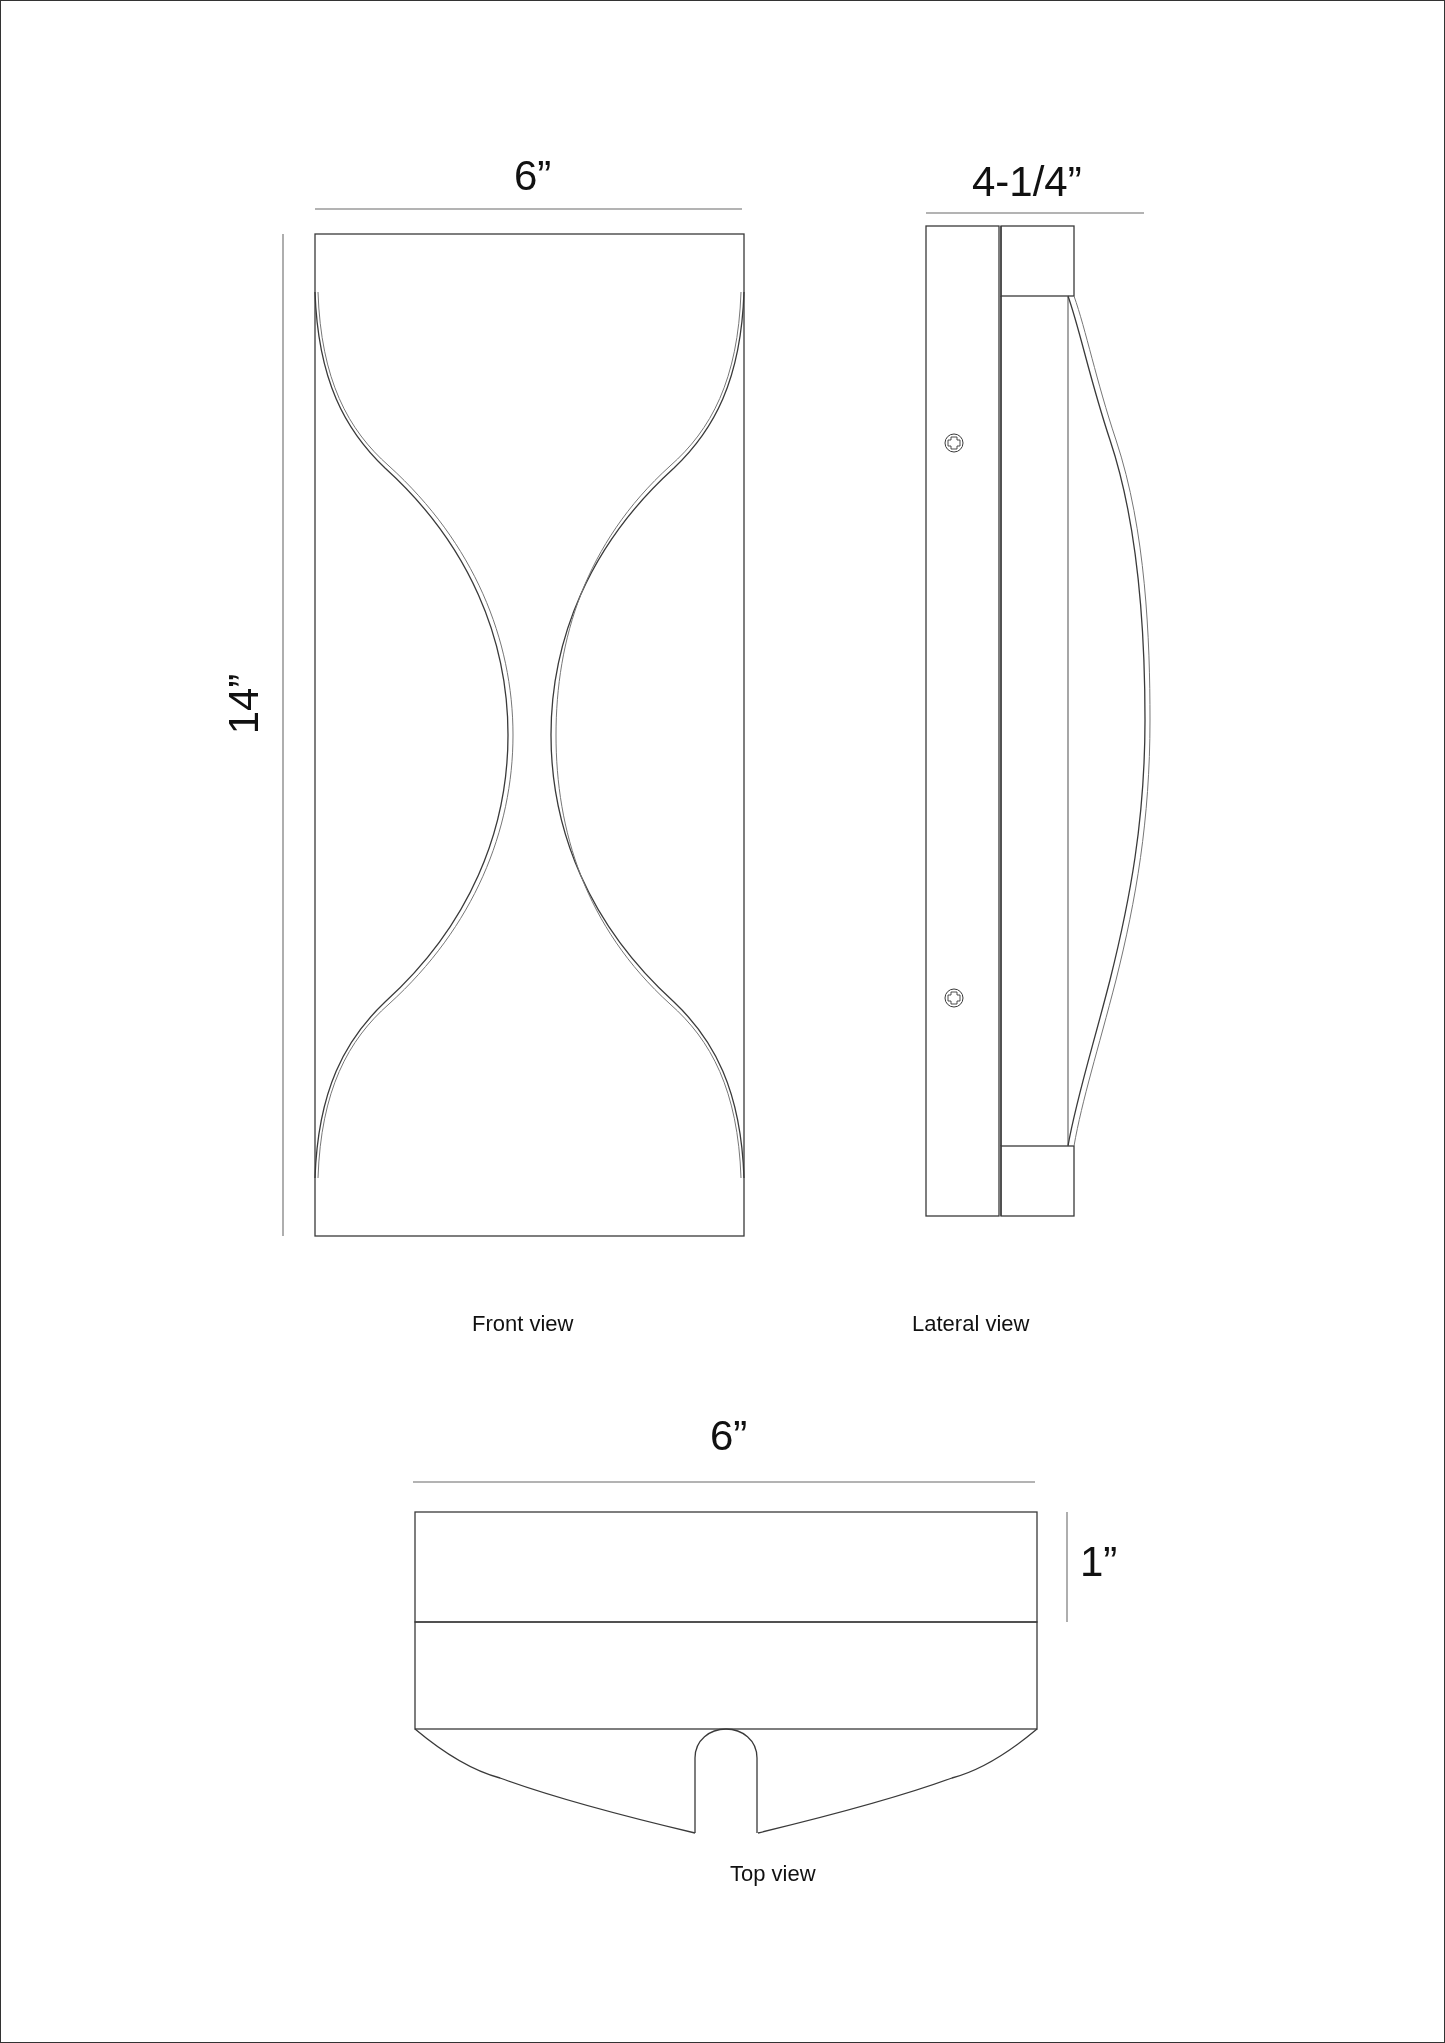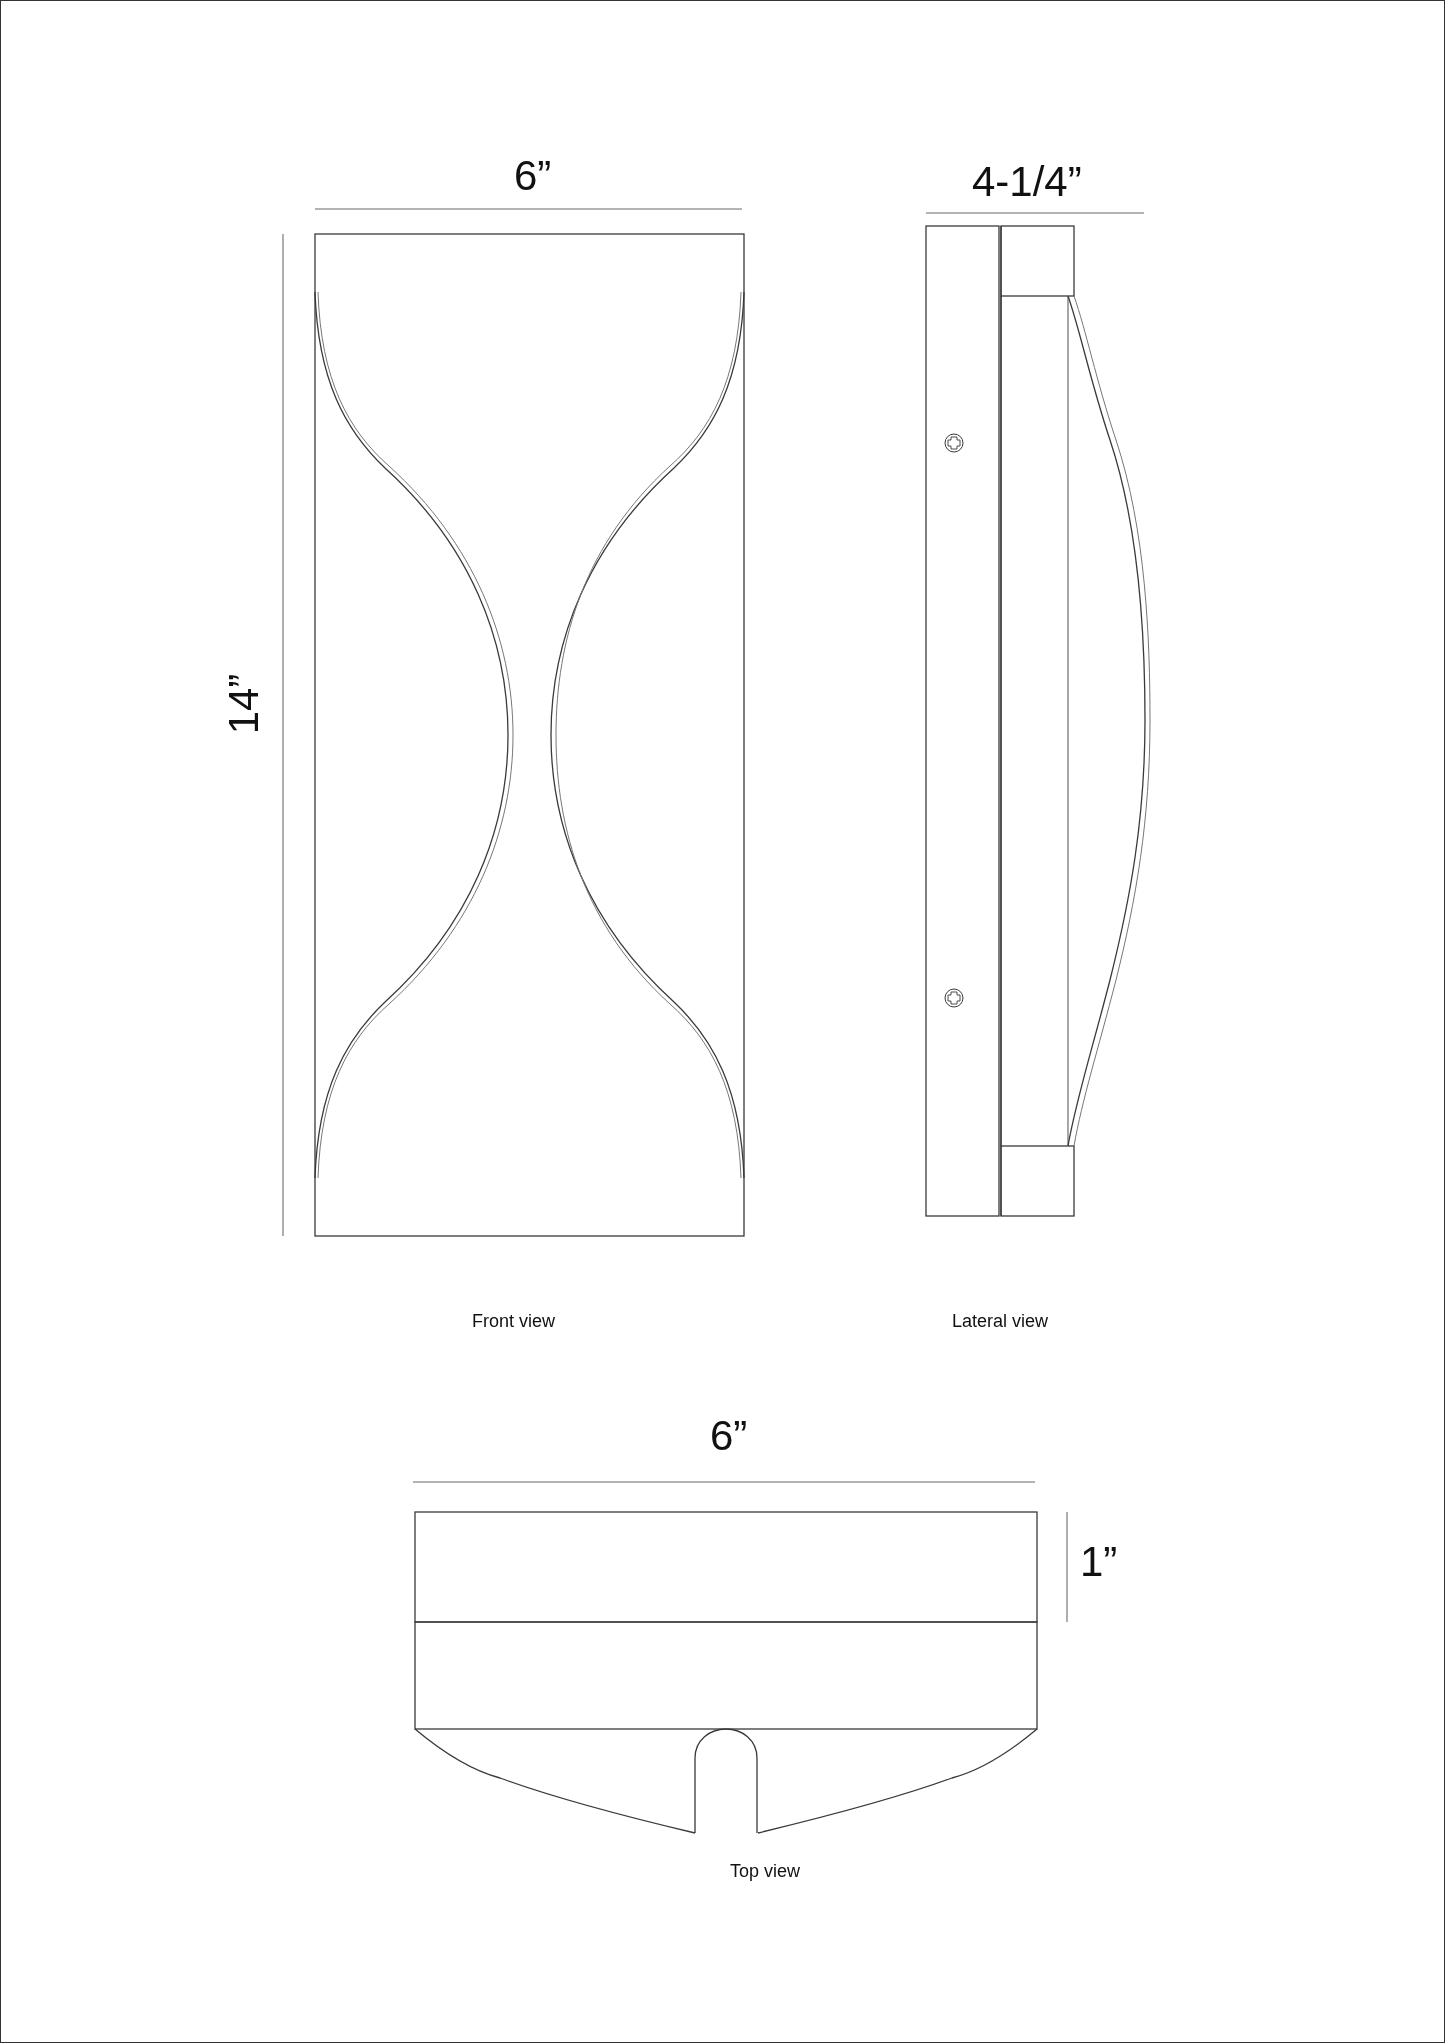--- a/index.html
+++ b/index.html
@@ -1,21 +1,21 @@
 <!DOCTYPE html>
 <html><head>
 <meta charset="utf-8">
 <style>
   html, body { margin: 0; padding: 0; background: #ffffff; }
   body { width: 1445px; height: 2043px; position: relative; overflow: hidden; font-family: "Liberation Sans", sans-serif; }
   .frame { position: absolute; left: 0; top: 0; width: 1443px; height: 2041px; border: 1px solid #333; }
   svg.drawing { position: absolute; left: 0; top: 0; }
   .lbl { position: absolute; color: #111; white-space: nowrap; font-family: "Liberation Sans", sans-serif; }
   .dim { font-size: 42px; }
-  .cap { font-size: 18px; }
+  .cap { font-size: 22px; }
   .rot { transform: rotate(-90deg); transform-origin: center center; }
 </style>
 </head>
 <body>
 
 <div class="frame"></div>
 
 <svg class="drawing" width="1445" height="2043" viewBox="0 0 1445 2043">
   <g fill="none" stroke="#3a3a3a" stroke-width="1.3">
 
@@ -68,14 +68,14 @@
   </g>
 </svg>
 
 <div class="lbl dim" style="left:514px; top:152px;">6”</div>
 <div class="lbl dim rot" style="left:214px; top:680px;">14”</div>
 <div class="lbl dim" style="left:972px; top:158px;">4-1/4”</div>
 <div class="lbl dim" style="left:710px; top:1412px;">6”</div>
 <div class="lbl dim" style="left:1080px; top:1538px;">1”</div>
 
 <div class="lbl cap" style="left:472px; top:1311px;">Front view</div>
-<div class="lbl cap" style="left:952px; top:1311px;">Lateral view</div>
+<div class="lbl cap" style="left:912px; top:1311px;">Lateral view</div>
 <div class="lbl cap" style="left:688px; top:1861px;margin-left:42px;">Top view</div>
 
 </body></html>

